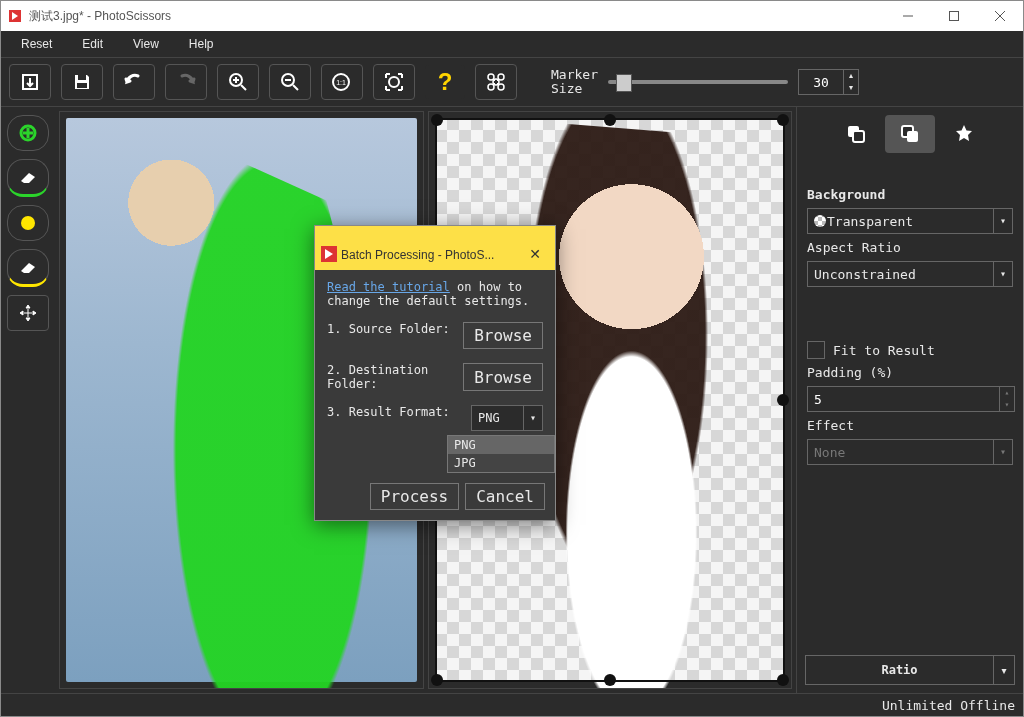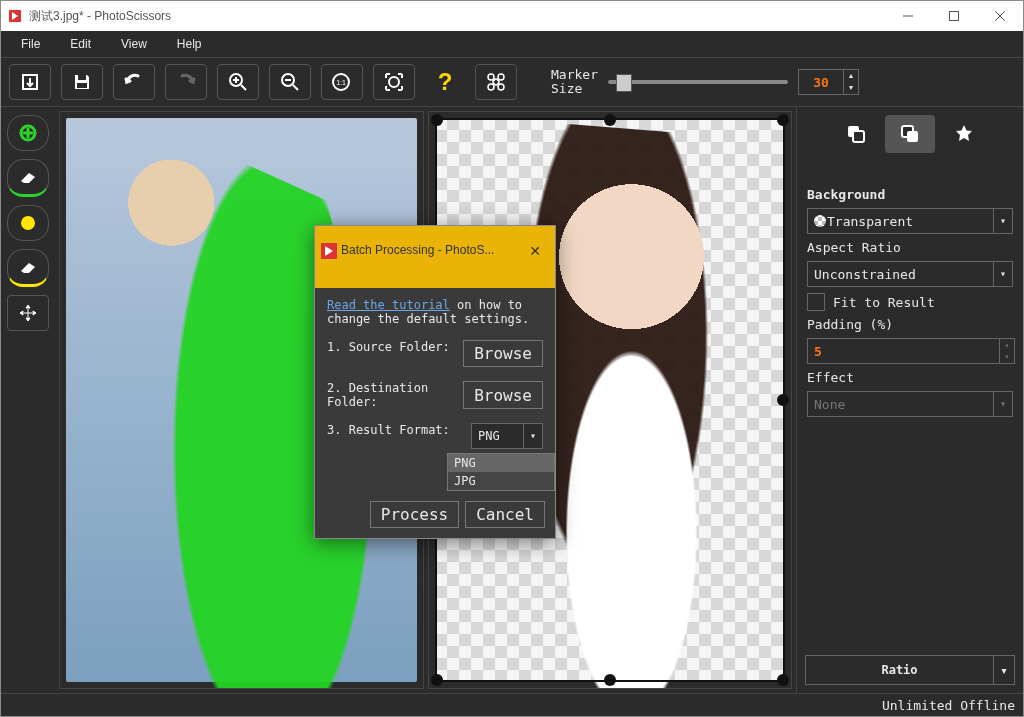--- a/index.html
+++ b/index.html
@@ -13,21 +13,21 @@
   
   .menubar{height:26px;background:#2b2b2b;display:flex;align-items:center;gap:2px;padding-left:6px;}
   .menubar .menu-item{padding:4px 14px;color:#e8e8e8;}
   
   .toolbar{height:48px;background:#2b2b2b;border-top:1px solid #444;border-bottom:1px solid #444;display:flex;align-items:center;gap:10px;padding:0 8px;}
   .tool-btn{width:40px;height:34px;border:1px solid #555;border-radius:4px;display:flex;align-items:center;justify-content:center;background:#2b2b2b;}
   .marker-label{margin-left:24px;font-family:monospace;font-size:13px;line-height:1.1;text-align:left;}
   .slider-track{width:180px;height:4px;background:#888;position:relative;border-radius:2px;}
   .slider-thumb{position:absolute;left:8px;top:-6px;width:14px;height:16px;background:#ccc;border:1px solid #555;}
   .spin{display:flex;align-items:center;border:1px solid #666;height:24px;background:#2b2b2b;}
-  .spin input{width:40px;background:transparent;border:none;color:#f97316;font-family:monospace;font-size:13px;text-align:center;outline:none;font-weight:bold;}
+  .spin input{width:40px;background:transparent;border:none;color:#ffffff;font-family:monospace;font-size:13px;text-align:center;outline:none;}
   .spin .arrows{display:flex;flex-direction:column;border-left:1px solid #666;}
   .spin .arrows div{width:14px;height:12px;display:flex;align-items:center;justify-content:center;font-size:8px;line-height:1;}
   
   .main{flex:1;display:flex;min-height:0;}
   .left-tools{width:54px;background:#2b2b2b;display:flex;flex-direction:column;align-items:center;gap:8px;padding-top:8px;}
   .left-tools .lt-btn{width:40px;height:34px;border:1px solid #555;border-radius:16px;display:flex;align-items:center;justify-content:center;}
   .left-tools .lt-flat{border-radius:4px;}
   .canvas-area{flex:1;display:flex;gap:4px;padding:4px 4px 4px 4px;min-width:0;}
   .pane{flex:1;background:#2b2b2b;border:1px solid #444;position:relative;overflow:hidden;}
   .img-left{position:absolute;inset:6px;border-radius:2px;background:
@@ -55,29 +55,29 @@
   
   .right-panel{width:226px;background:#2b2b2b;border-left:1px solid #444;display:flex;flex-direction:column;}
   .right-tabs{display:flex;justify-content:center;gap:4px;padding:8px;}
   .rtab{width:48px;height:36px;border:1px solid transparent;border-radius:4px;display:flex;align-items:center;justify-content:center;}
   .rtab.active{background:#555;}
   .panel-body{padding:6px 10px;font-family:monospace;font-size:13px;display:flex;flex-direction:column;gap:6px;}
   .panel-body .section-title{font-weight:bold;margin-top:20px;}
   .combo{display:flex;align-items:center;border:1px solid #666;height:24px;background:#2b2b2b;}
   .combo .val{flex:1;padding:0 6px;display:flex;align-items:center;gap:1px;}
   .combo .dd{width:18px;text-align:center;border-left:1px solid #666;font-size:10px;line-height:24px;}
-  .chk-row{display:flex;align-items:center;gap:8px;}
+  .chk-row{display:flex;align-items:center;gap:8px;margin-top:48px;}
   .chk{width:16px;height:16px;border:1px solid #666;}
   .reset-row{margin-top:auto;padding:8px;display:flex;}
   .reset-btn{flex:1;height:28px;border:1px solid #666;display:flex;align-items:center;justify-content:center;font-family:monospace;font-weight:bold;}
   .dd-small{width:20px;border:1px solid #666;border-left:none;height:28px;display:flex;align-items:center;justify-content:center;font-size:10px;}
   .status{height:22px;border-top:1px solid #444;display:flex;align-items:center;justify-content:flex-end;padding:0 8px;font-family:monospace;font-size:13px;}
   
   .dialog{position:absolute;left:314px;top:225px;width:240px;background:#3a3a3a;border:1px solid #888;box-shadow:0 4px 20px rgba(0,0,0,0.5);}
-  .dlg-title{height:28px;background:#eab308;color:#333;display:flex;align-items:flex-start;padding:17px 6px;font-size:12px;}
+  .dlg-title{height:28px;background:#fde047;color:#333;display:flex;align-items:flex-end;padding:8px 6px;font-size:12px;}
   .dlg-title .spacer{flex:1;}
   .dlg-title .x{width:28px;text-align:center;font-size:14px;}
   .dlg-body{padding:10px 12px;font-family:monospace;font-size:12px;color:#e8e8e8;display:flex;flex-direction:column;gap:14px;}
   .dlg-body a{color:#68a7e8;text-decoration:underline;}
   .dlg-row{display:flex;gap:6px;}
   .dlg-row .lbl{flex:1;}
   .btn{border:1px solid #777;background:#3a3a3a;padding:3px 10px;font-family:monospace;font-size:16px;color:#e8e8e8;}
   .select-open{border:1px solid #777;margin-top:-10px;margin-left:120px;width:106px;}
   .select-open div{padding:2px 6px;background:#444;}
   .select-open div.sel{background:#666;}
@@ -110,21 +110,21 @@
         </svg>
       </div>
     <div class="win-btn">
         <svg width="10" height="10">
           <path stroke="#555" d="M0 0l10 10M10 0L0 10"></path>
         </svg>
       </div>
   </div>
 
   <div class="menubar">
-    <div class="menu-item">File</div>
+    <div class="menu-item">Reset</div>
     <div class="menu-item">Edit</div>
     <div class="menu-item">View</div>
     <div class="menu-item">Help</div>
   </div>
 
   <div class="toolbar">
     <div class="tool-btn">
         <svg width="20" height="20" viewBox="0 0 20 20">
           <rect x="3" y="3" width="14" height="14" fill="none" stroke="#fff" stroke-width="2"></rect>
           <path d="M10 6v8M7 11l3 3 3-3" fill="none" stroke="#fff" stroke-width="2"></path>

